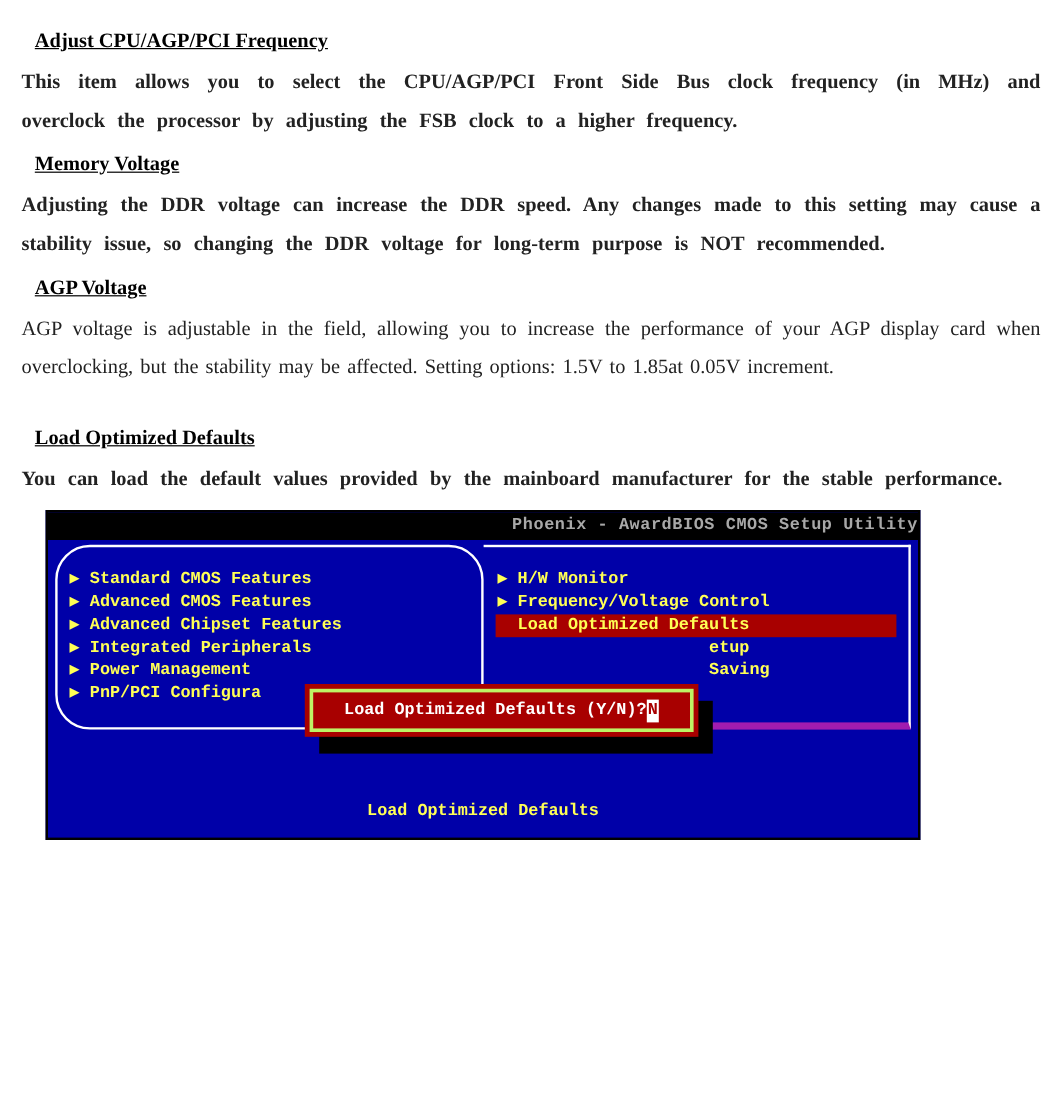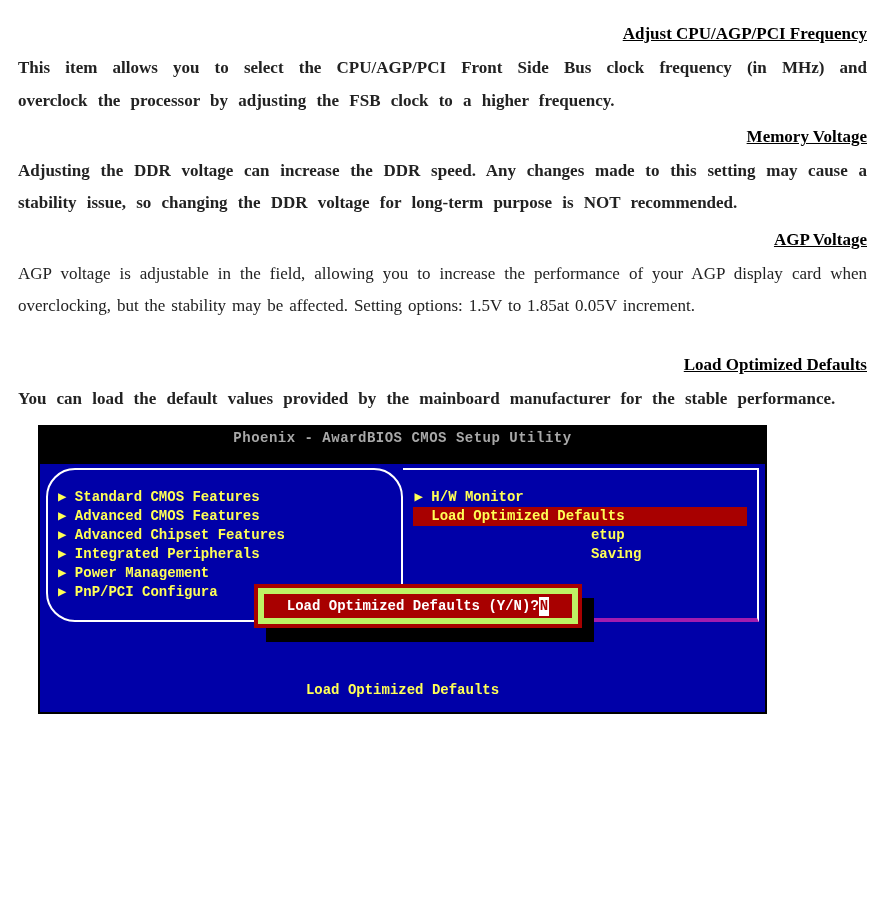--- a/index.html
+++ b/index.html
@@ -7,26 +7,25 @@
     padding: 18px 18px 20px 18px;
     font-family: Georgia, "Times New Roman", serif;
     font-size: 17px;
     color: #222;
     background: #fff;
     width: 885px;
     box-sizing: border-box;
     line-height: 1.9;
   }
   h3.section-head {
-    margin: 0 0 2px 0;
+    margin: 0 0 2px 11px;
     font-size: 17px;
     font-weight: 700;
     text-decoration: underline;
     color: #000;
-    text-align: right;
   }
   p.body-text {
     margin: 0 0 4px 0;
     text-align: justify;
     word-spacing: 0.1em;
   }
   p.body-text.wide { word-spacing: 0.35em; font-weight: bold; }
   .gap { height: 22px; }
 
   
@@ -39,22 +38,22 @@
     font-size: 14px;
     font-weight: bold;
     line-height: 1.35;
     background: #0000a8;
     color: #fff;
     position: relative;
   }
   .bios-title {
     background: #000;
     color: #a8a8a8;
-    text-align: center;
-    padding: 2px 0 16px 0;
+    text-align: right;
+    padding: 2px 0 2px 0;
     letter-spacing: 0.5px;
   }
   .bios-body {
     display: flex;
     padding: 4px 6px 0 6px;
     position: relative;
   }
   .bios-col {
     flex: 1;
     position: relative;
@@ -64,21 +63,21 @@
     padding: 18px 10px 18px 10px;
     border-top: 2px solid #fff;
     border-left: 2px solid #fff;
     border-bottom: 2px solid #fff;
     border-radius: 29px;
   }
   .bios-col.right {
     padding: 18px 10px 18px 12px;
     border-top: 2px solid #fff;
     border-right: 2px solid #fff;
-    border-bottom: 4px solid #a21caf;
+    border-bottom: 6px solid #a21caf;
   }
   .mitem {
     color: #ffff55;
     white-space: pre;
   }
   .mitem.selected {
     background: #a80000;
     color: #ffff55;
     padding-left: 2px;
     margin-left: -2px;
@@ -110,21 +109,21 @@
     left: 214px;
     top: 120px;
     width: 328px;
     height: 44px;
     background: #a80000;
     z-index: 6;
     box-sizing: border-box;
     padding: 4px;
   }
   .modal-inner {
-    border: 6px solid #bef264;
+    border: 3px solid #bef264;
     height: 100%;
     box-sizing: border-box;
     display: flex;
     align-items: center;
     justify-content: center;
     color: #fff;
   }
   .modal-inner .ans {
     background: #fff;
     color: #a80000;
@@ -156,20 +155,21 @@
     <div class="bios-col left">
       <div class="mitem">▶ Standard CMOS Features</div>
       <div class="mitem">▶ Advanced CMOS Features</div>
       <div class="mitem">▶ Advanced Chipset Features</div>
       <div class="mitem">▶ Integrated Peripherals</div>
       <div class="mitem">▶ Power Management</div>
       <div class="mitem">▶ PnP/PCI Configura</div>
     </div>
     <div class="bios-col right">
       <div class="mitem">▶ H/W Monitor</div>
+      <div class="mitem">▶ Frequency/Voltage Control</div>
       <div class="mitem selected">  Load Optimized Defaults</div>
       <div class="mitem plain">                     etup</div>
       <div class="mitem plain">                     Saving</div>
     </div>
 
     <div class="modal-shadow"></div>
     <div class="modal">
       <div class="modal-inner">
         <span>Load Optimized Defaults (Y/N)? </span>
         <span class="ans">N</span>

